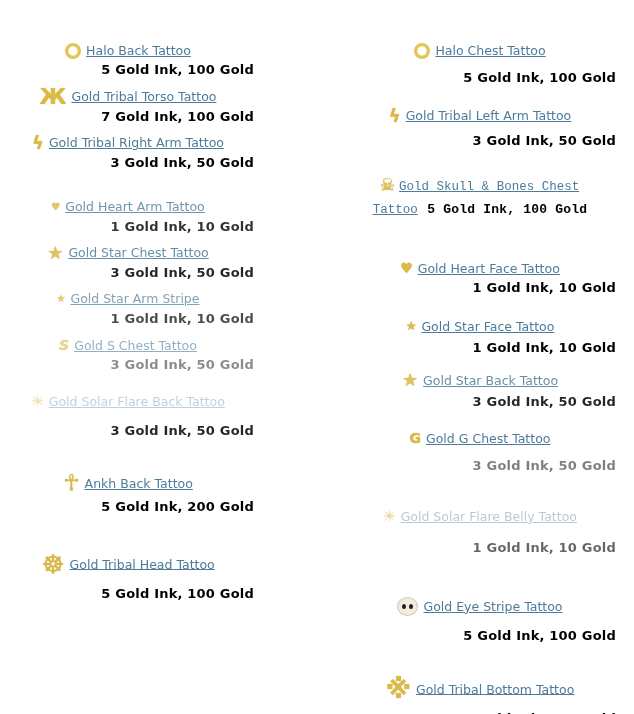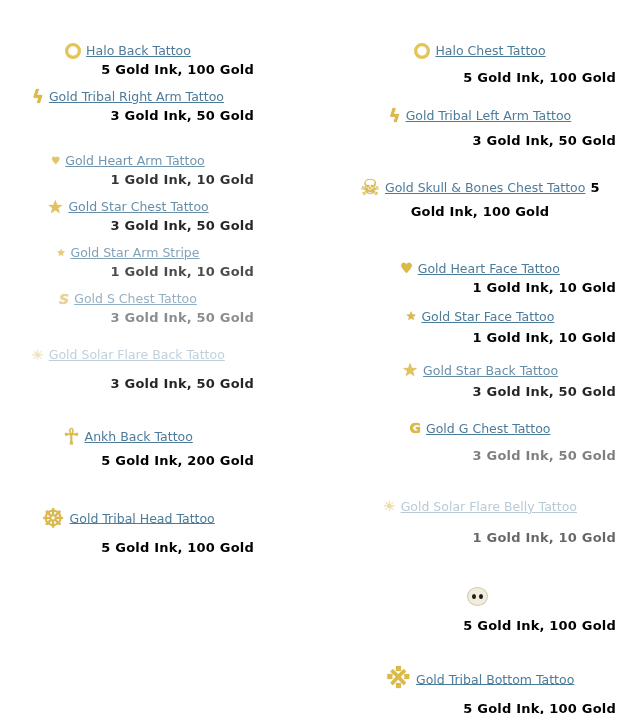--- a/index.html
+++ b/index.html
@@ -7,21 +7,21 @@
     width:634px;height:714px;overflow:hidden;
     font-family:"DejaVu Sans","Liberation Sans",sans-serif;
   }
   .shop{display:flex;align-items:flex-start;padding-top:30px;}
   .col{display:block;}
   .col-left{width:252px;margin-left:2px;}
   .col-right{width:272px;margin-left:90px;}
 
   .item{text-align:center;line-height:1.45;}
   .item.narrow-l{width:215px;}
-  .col-right .item.narrow-r{width:240px;margin-left:auto;margin-right:auto;}
+  .col-right .item.narrow-r{width:240px;margin-left:auto;margin-right:auto;font-family:Liberation Mono, monospace;}
 
   .lnk{
     color:#4d7b9a;text-decoration:underline;font-size:12.5px;
     cursor:pointer;
   }
   .cost{
     font-weight:bold;font-size:13px;color:#000000;letter-spacing:.2px;text-align:right;
   }
   .cost.block{display:block;}
 
@@ -49,20 +49,24 @@
 
 <div class="shop">
 
   <div class="col col-left">
 
     <div class="item" style="margin-top:8px">
       <span class="icon ring"></span><a href="#" class="lnk">Halo Back Tattoo</a>
       <span class="cost block">5 Gold Ink, 100 Gold</span>
     </div>
 
+    <div class="item" style="margin-top:4px">
+      <span class="icon glyph sz22">Ж</span><a href="#" class="lnk">Gold Tribal Torso Tattoo</a>
+      <span class="cost block">7 Gold Ink, 100 Gold</span>
+    </div>
 
     <div class="item" style="margin-top:4px">
       <span class="icon glyph sz18">ϟ</span><a href="#" class="lnk">Gold Tribal Right Arm Tattoo</a>
       <span class="cost block">3 Gold Ink, 50 Gold</span>
     </div>
 
 
 
     <div class="item" style="margin-top:22px;opacity:.8">
       <span class="icon glyph sz10 slant">♥</span><a href="#" class="lnk">Gold Heart Arm Tattoo</a>
@@ -116,42 +120,42 @@
     <div class="item narrow-r" style="margin-top:24px">
       <span class="icon glyph sz22">☠</span><a href="#" class="lnk">Gold Skull &amp; Bones Chest Tattoo</a>
       <span class="cost">5 Gold Ink, 100 Gold</span>
     </div>
 
     <div class="item" style="margin-top:34px">
       <span class="icon glyph sz14">♥</span><a href="#" class="lnk">Gold Heart Face Tattoo</a>
       <span class="cost block">1 Gold Ink, 10 Gold</span>
     </div>
 
-    <div class="item" style="margin-top:6px">
+    <div class="item" style="margin-top:16px">
       <span class="icon glyph sz12">★</span><a href="#" class="lnk">Gold Star Face Tattoo</a>
       <span class="cost block" style="margin-top:2px">1 Gold Ink, 10 Gold</span>
     </div>
 
     <div class="item" style="margin-top:10px;opacity:.85">
       <span class="icon glyph sz18">★</span><a href="#" class="lnk">Gold Star Back Tattoo</a>
       <span class="cost block" style="margin-top:2px">3 Gold Ink, 50 Gold</span>
     </div>
 
     <div class="item" style="margin-top:14px">
       <span class="icon glyph sz14">G</span><a href="#" class="lnk">Gold G Chest Tattoo</a>
       <span class="cost block" style="margin-top:8px;opacity:.5">3 Gold Ink, 50 Gold</span>
     </div>
 
     <div class="item" style="margin-top:28px">
       <span class="icon glyph sz14" style="opacity:.5">☀</span><a href="#" class="lnk" style="opacity:.4">Gold Solar Flare Belly Tattoo</a>
       <span class="cost block" style="margin-top:12px;opacity:.6">1 Gold Ink, 10 Gold</span>
     </div>
 
     <div class="item" style="margin-top:36px">
-      <span class="icon eye"></span>
+      <span class="icon eye"></span><a href="#" class="lnk">Gold Eye Stripe Tattoo</a>
       <span class="cost block" style="margin-top:10px">5 Gold Ink, 100 Gold</span>
     </div>
 
     <div class="item" style="margin-top:30px">
       <span class="icon glyph sz26">※</span><a href="#" class="lnk">Gold Tribal Bottom Tattoo</a>
       <span class="cost block" style="margin-top:8px">5 Gold Ink, 100 Gold</span>
     </div>
 
   </div>
 </div>

